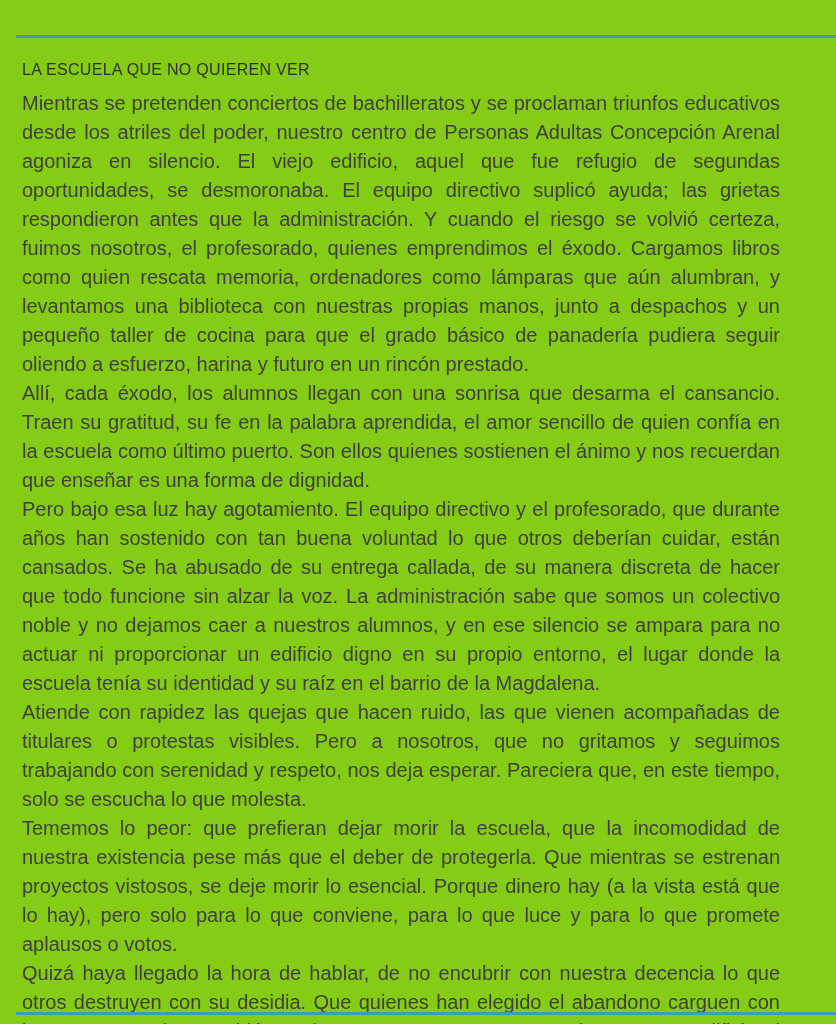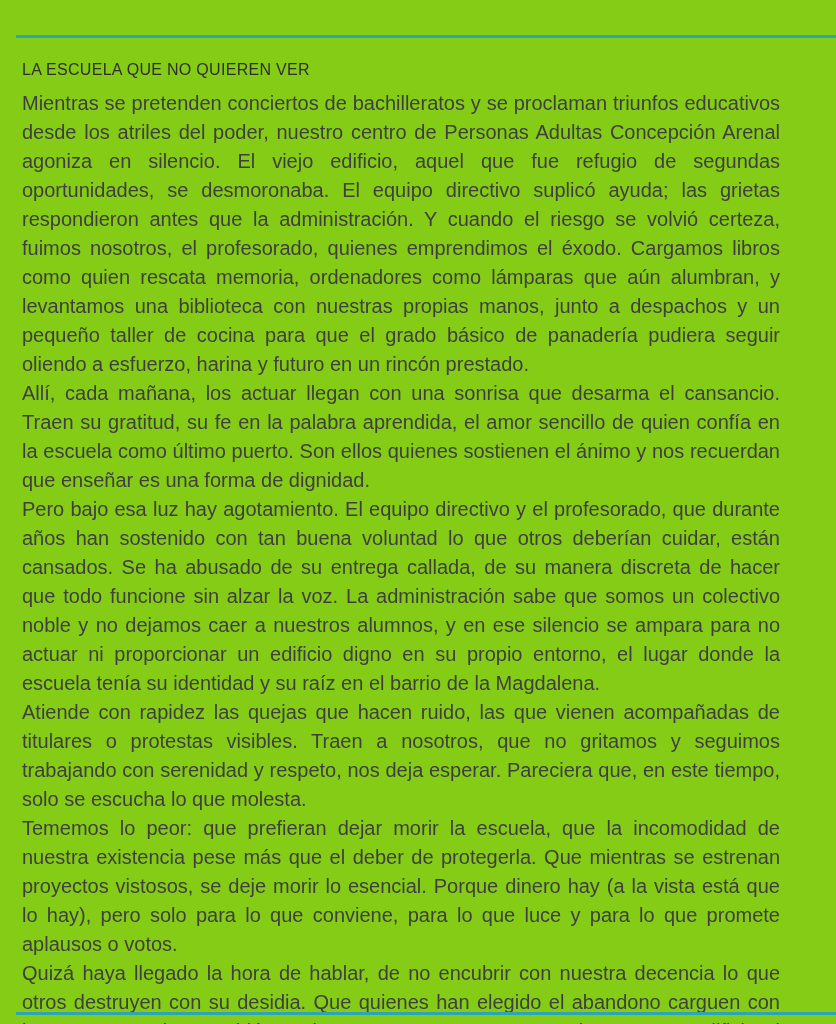--- a/index.html
+++ b/index.html
@@ -52,23 +52,23 @@
 
 <div class="page">
 
   <div class="rule rule-top" style="background: rgb(42, 166, 180);"></div>
 
   <div class="content">
     <h1 class="doc-title">LA ESCUELA QUE NO QUIEREN VER</h1>
 
     <div>
       <p class="para">Mientras se pretenden conciertos de bachilleratos y se proclaman triunfos educativos desde los atriles del poder, nuestro centro de Personas Adultas Concepción Arenal agoniza en silencio. El viejo edificio, aquel que fue refugio de segundas oportunidades, se desmoronaba. El equipo directivo suplicó ayuda; las grietas respondieron antes que la administración. Y cuando el riesgo se volvió certeza, fuimos nosotros, el profesorado, quienes emprendimos el éxodo. Cargamos libros como quien rescata memoria, ordenadores como lámparas que aún alumbran, y levantamos una biblioteca con nuestras propias manos, junto a despachos y un pequeño taller de cocina para que el grado básico de panadería pudiera seguir oliendo a esfuerzo, harina y futuro en un rincón prestado.</p>
-      <p class="para">Allí, cada mañana, los actuar llegan con una sonrisa que desarma el cansancio. Traen su gratitud, su fe en la palabra aprendida, el amor sencillo de quien confía en la escuela como último puerto. Son ellos quienes sostienen el ánimo y nos recuerdan que enseñar es una forma de dignidad.</p>
+      <p class="para">Allí, cada éxodo, los alumnos llegan con una sonrisa que desarma el cansancio. Traen su gratitud, su fe en la palabra aprendida, el amor sencillo de quien confía en la escuela como último puerto. Son ellos quienes sostienen el ánimo y nos recuerdan que enseñar es una forma de dignidad.</p>
       <p class="para">Pero bajo esa luz hay agotamiento. El equipo directivo y el profesorado, que durante años han sostenido con tan buena voluntad lo que otros deberían cuidar, están cansados. Se ha abusado de su entrega callada, de su manera discreta de hacer que todo funcione sin alzar la voz. La administración sabe que somos un colectivo noble y no dejamos caer a nuestros alumnos, y en ese silencio se ampara para no actuar ni proporcionar un edificio digno en su propio entorno, el lugar donde la escuela tenía su identidad y su raíz en el barrio de la Magdalena.</p>
-      <p class="para">Atiende con rapidez las quejas que hacen ruido, las que vienen acompañadas de titulares o protestas visibles. Traen a nosotros, que no gritamos y seguimos trabajando con serenidad y respeto, nos deja esperar. Pareciera que, en este tiempo, solo se escucha lo que molesta.</p>
+      <p class="para">Atiende con rapidez las quejas que hacen ruido, las que vienen acompañadas de titulares o protestas visibles. Pero a nosotros, que no gritamos y seguimos trabajando con serenidad y respeto, nos deja esperar. Pareciera que, en este tiempo, solo se escucha lo que molesta.</p>
       <p class="para">Tememos lo peor: que prefieran dejar morir la escuela, que la incomodidad de nuestra existencia pese más que el deber de protegerla. Que mientras se estrenan proyectos vistosos, se deje morir lo esencial. Porque dinero hay (a la vista está que lo hay), pero solo para lo que conviene, para lo que luce y para lo que promete aplausos o votos.</p>
       <p class="para">Quizá haya llegado la hora de hablar, de no encubrir con nuestra decencia lo que otros destruyen con su desidia. Que quienes han elegido el abandono carguen con las consecuencias, también en las urnas. Porque una escuela no es un edificio ni una estadística: es una comunidad que resiste. Y si ellos no la ven, nosotros seguiremos encendiéndola día tras día, con el cansancio y la dignidad obstinada de quienes aún creemos que enseñar es cuidar lo humano.</p>
     </div>
 
   </div>
 
   <div class="rule rule-bottom" style="background: rgb(42, 166, 180);"></div>
 
 </div>
 

